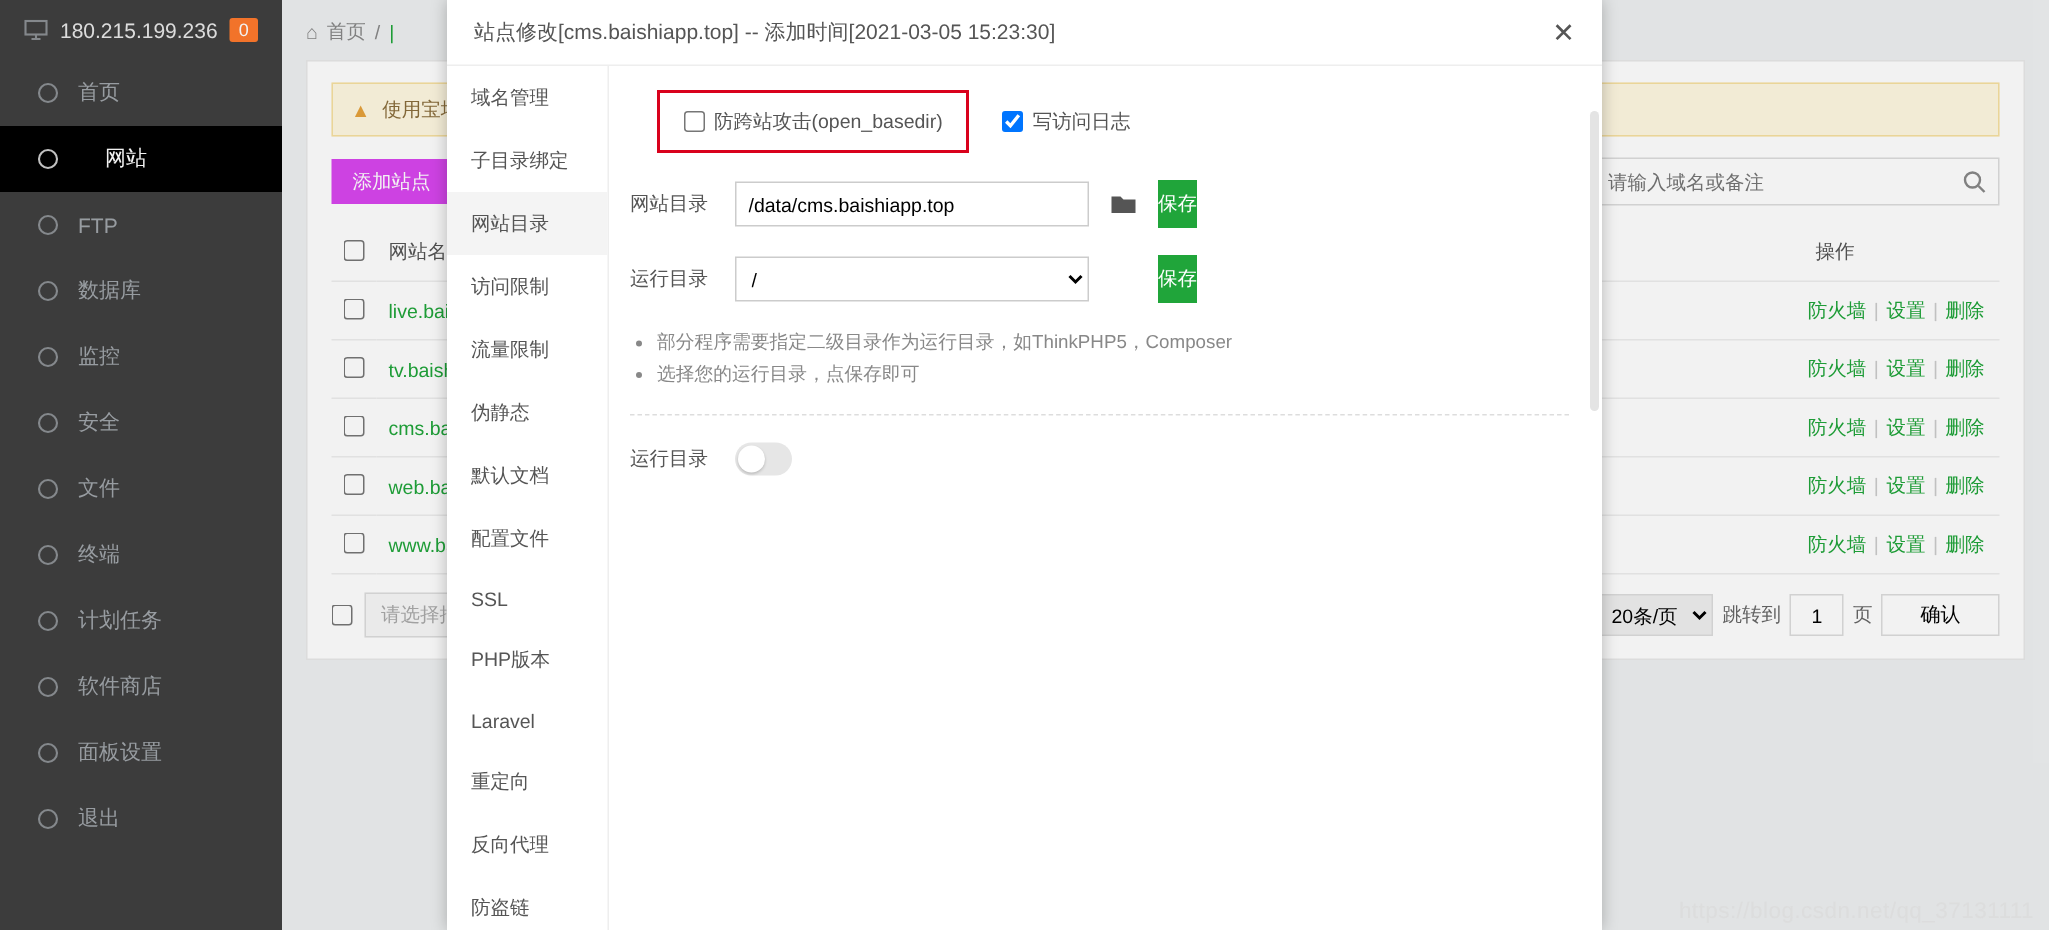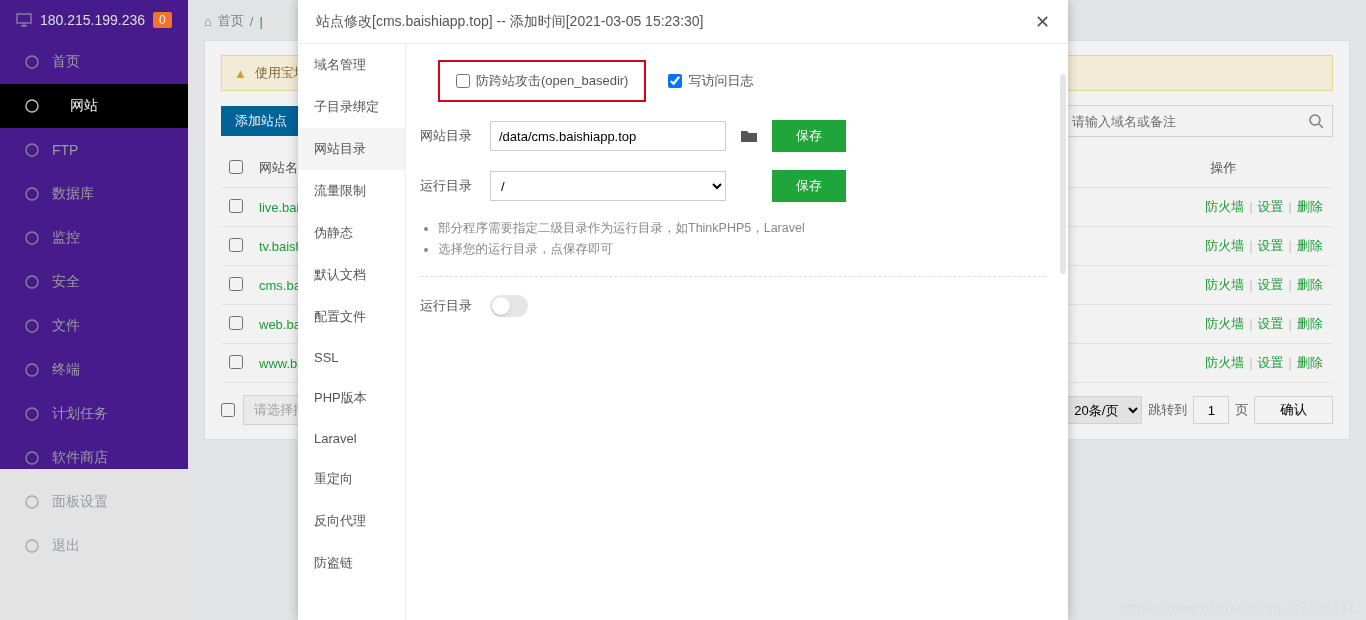--- a/index.html
+++ b/index.html
@@ -1,35 +1,35 @@
 <!DOCTYPE html>
 <html><head>
 <meta charset="utf-8">
 <style>
 * { margin: 0; padding: 0; box-sizing: border-box; font-family: "Microsoft YaHei", Arial, sans-serif; }
 body { background: #f0f0f0; width: 1366px; height: 620px; overflow: hidden; position: relative; }
 
 
-.sidebar { position: absolute; left: 0; top: 0; width: 188px; height: 469px; background: #4c1d95; color: #a0a5aa; font-size: 14px; }
+.sidebar { position: absolute; left: 0; top: 0; width: 188px; height: 620px; background: #404040; color: #a0a5aa; font-size: 14px; }
 .ip-row { height: 40px; display: flex; align-items: center; padding-left: 16px; gap: 8px; }
 .ip-row .badge { background: #ff7a2d; color: #fff; padding: 0 6px; border-radius: 2px; font-size: 12px; line-height: 16px; }
 .nav { }
 .nav-item { height: 44px; display: flex; align-items: center; padding-left: 24px; gap: 12px; cursor: pointer; }
 .nav-item.active { background: #000; color: #fff; gap: 30px; }
 .nav-icon { width: 16px; height: 16px; display: inline-block; opacity: .8; }
 
 
 .main { position: absolute; left: 188px; top: 0; right: 0; height: 620px; background: #eef0f1; padding: 12px 16px; }
 .crumb { color: #888; font-size: 13px; margin-bottom: 10px; display: flex; gap: 6px; align-items: center; }
 .crumb a { color: #888; text-decoration: none; }
 .panel { background: #fff; border: 1px solid #e8e8e8; padding: 14px 16px; }
 .warn-bar { background: #fff8e1; border: 1px solid #f7e1a1; color: #8a6d3b; padding: 8px 12px; font-size: 13px; display: flex; align-items: center; gap: 8px; margin-bottom: 14px; }
 .warn-icon { color: #e6a23c; }
 .toolbar { display: flex; margin-bottom: 12px; align-items: center; }
-.btn-green { background: #0369a1; color: #fff; border: none; padding: 6px 14px; font-size: 13px; cursor: pointer; }
+.btn-green { background: #d946ef; color: #fff; border: none; padding: 6px 14px; font-size: 13px; cursor: pointer; }
 .search-wrap { margin-left: auto; display: flex; align-items: center; border: 1px solid #ddd; width: 272px; height: 32px; background: #fff; }
 .search-wrap input { border: none; outline: none; padding: 0 10px; flex: 1; font-size: 13px; color: #555; }
 .search-wrap .sbtn { width: 32px; height: 32px; display: flex; align-items: center; justify-content: center; color: #888; cursor: pointer; }
 
 table { width: 100%; border-collapse: collapse; font-size: 13px; color: #555; }
 th, td { text-align: left; padding: 10px 8px; border-bottom: 1px solid #eee; white-space: nowrap; }
 th:first-child, td:first-child { width: 30px; }
 th { color: #555; font-weight: normal; }
 .site-link { color: #20a53a; }
 .ssl-miss { color: #e6853a; }
@@ -59,21 +59,21 @@
 .chk-row { display: flex; gap: 22px; align-items: center; margin-bottom: 18px; margin-left: 18px; }
 .redbox { border: 2px solid #d9011c; padding: 10px 16px; display: inline-flex; align-items: center; gap: 8px; }
 .chk { display: inline-flex; align-items: center; gap: 6px; }
 .chk input { width: 14px; height: 14px; }
 
 .form-row { display: flex; align-items: center; gap: 14px; margin-bottom: 18px; }
 .form-row .lab { width: 56px; color: #555; }
 .form-row input[type=text] { width: 236px; height: 30px; border: 1px solid #ccc; padding: 0 8px; font-size: 13px; }
 .form-row select { width: 236px; height: 30px; border: 1px solid #ccc; padding: 0 6px; font-size: 13px; background: #fff; }
 .folder-icon { color: #555; font-size: 16px; cursor: pointer; }
-.btn-save { background: #20a53a; color: #fff; border: none; height: 32px; padding: 0 24px; font-size: 13px; cursor: pointer; }
+.btn-save { background: #20a53a; color: #fff; border: none; height: 32px; padding: 0 0; font-size: 13px; cursor: pointer; }
 
 .tips { color: #888; font-size: 12.5px; border-bottom: 1px dashed #ddd; padding-bottom: 14px; margin-bottom: 18px; }
 .tips li { list-style: disc; margin-left: 18px; margin-bottom: 4px; }
 
 .toggle { display: inline-block; width: 38px; height: 22px; background: #e6e6e6; border-radius: 11px; position: relative; cursor: pointer; }
 .toggle::after { content: ""; position: absolute; width: 18px; height: 18px; border-radius: 50%; background: #fff; top: 2px; left: 2px; box-shadow: 0 1px 2px rgba(0,0,0,.2); }
 
 .watermark { position: absolute; right: 10px; bottom: 4px; color: rgba(220,220,220,.9); font-size: 15px; letter-spacing: .3px; pointer-events: none; }
 .chkbox { width:14px; height:14px; }
 svg { display: block; }
@@ -284,20 +284,21 @@
 <div class="modal">
   <div class="modal-title">
     <span>站点修改[cms.baishiapp.top] -- 添加时间[2021-03-05 15:23:30]</span>
     <span class="modal-close">✕</span>
   </div>
   <div class="modal-body">
     <div class="modal-side" id="mside">
         <div class="mitem">域名管理</div>
         <div class="mitem">子目录绑定</div>
         <div class="mitem active">网站目录</div>
+        <div class="mitem">访问限制</div>
         <div class="mitem">流量限制</div>
         <div class="mitem">伪静态</div>
         <div class="mitem">默认文档</div>
         <div class="mitem">配置文件</div>
         <div class="mitem">SSL</div>
         <div class="mitem">PHP版本</div>
         <div class="mitem">Laravel</div>
         <div class="mitem">重定向</div>
         <div class="mitem">反向代理</div>
         <div class="mitem">防盗链</div>
@@ -330,21 +331,21 @@
       </div>
 
       <div class="form-row">
         <span class="lab">运行目录</span>
         <select><option>/</option></select>
         <span style="width:18px"></span>
         <button class="btn-save">保存</button>
       </div>
 
       <ul class="tips" id="tips">
-          <li>部分程序需要指定二级目录作为运行目录，如ThinkPHP5，Laravel</li>
+          <li>部分程序需要指定二级目录作为运行目录，如ThinkPHP5，Composer</li>
           <li>选择您的运行目录，点保存即可</li>
         </ul>
 
       <div class="form-row">
         <span class="lab">运行目录</span>
         <span class="toggle"></span>
       </div>
     </div>
   </div>
 </div>

